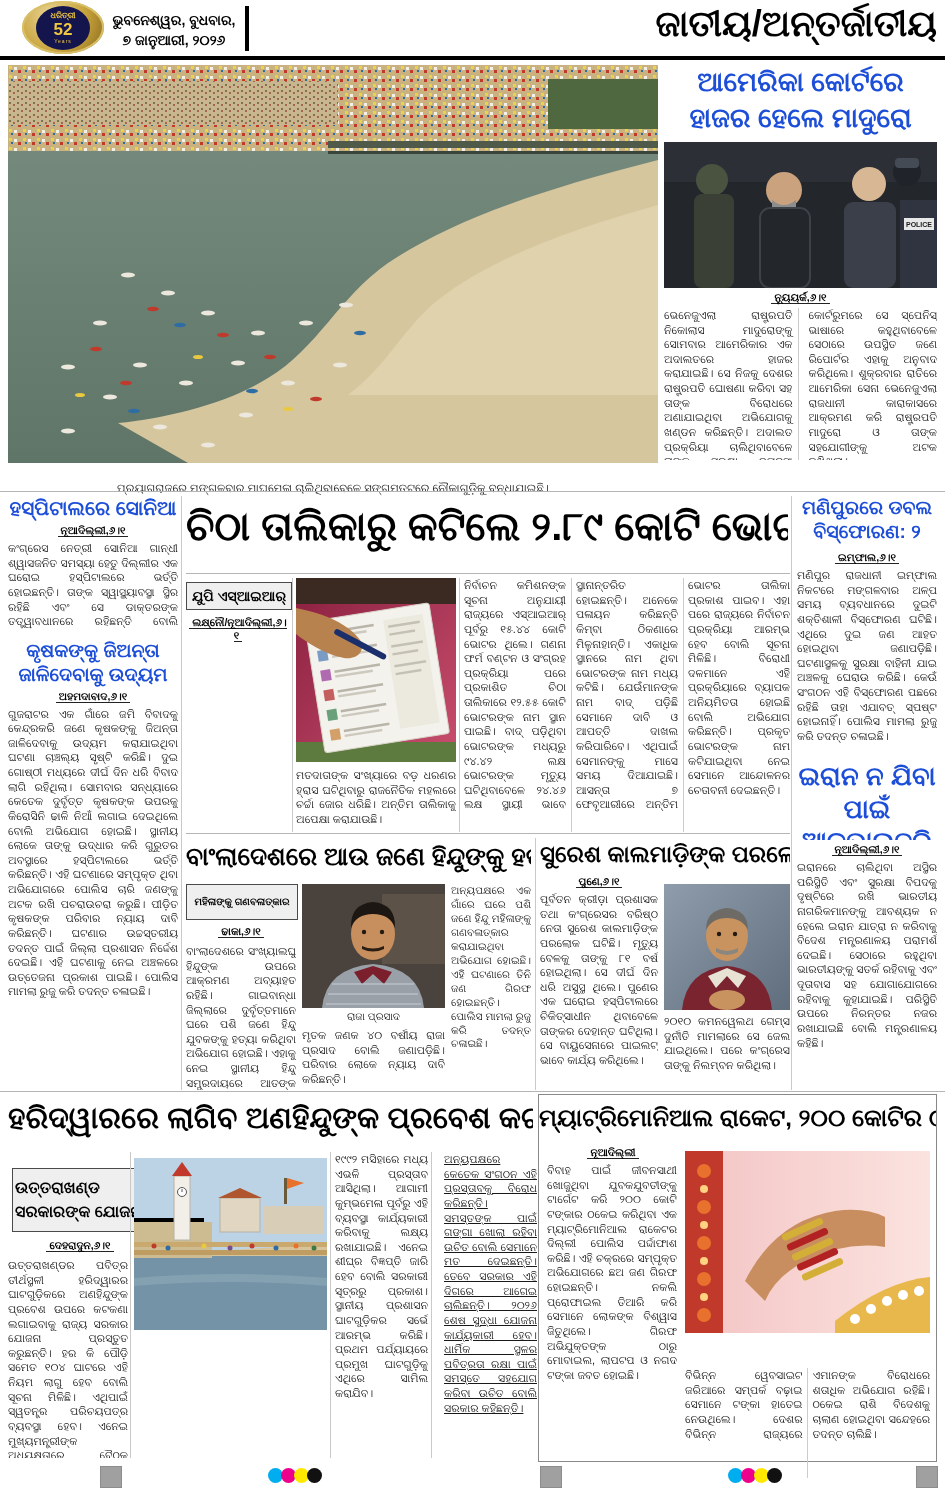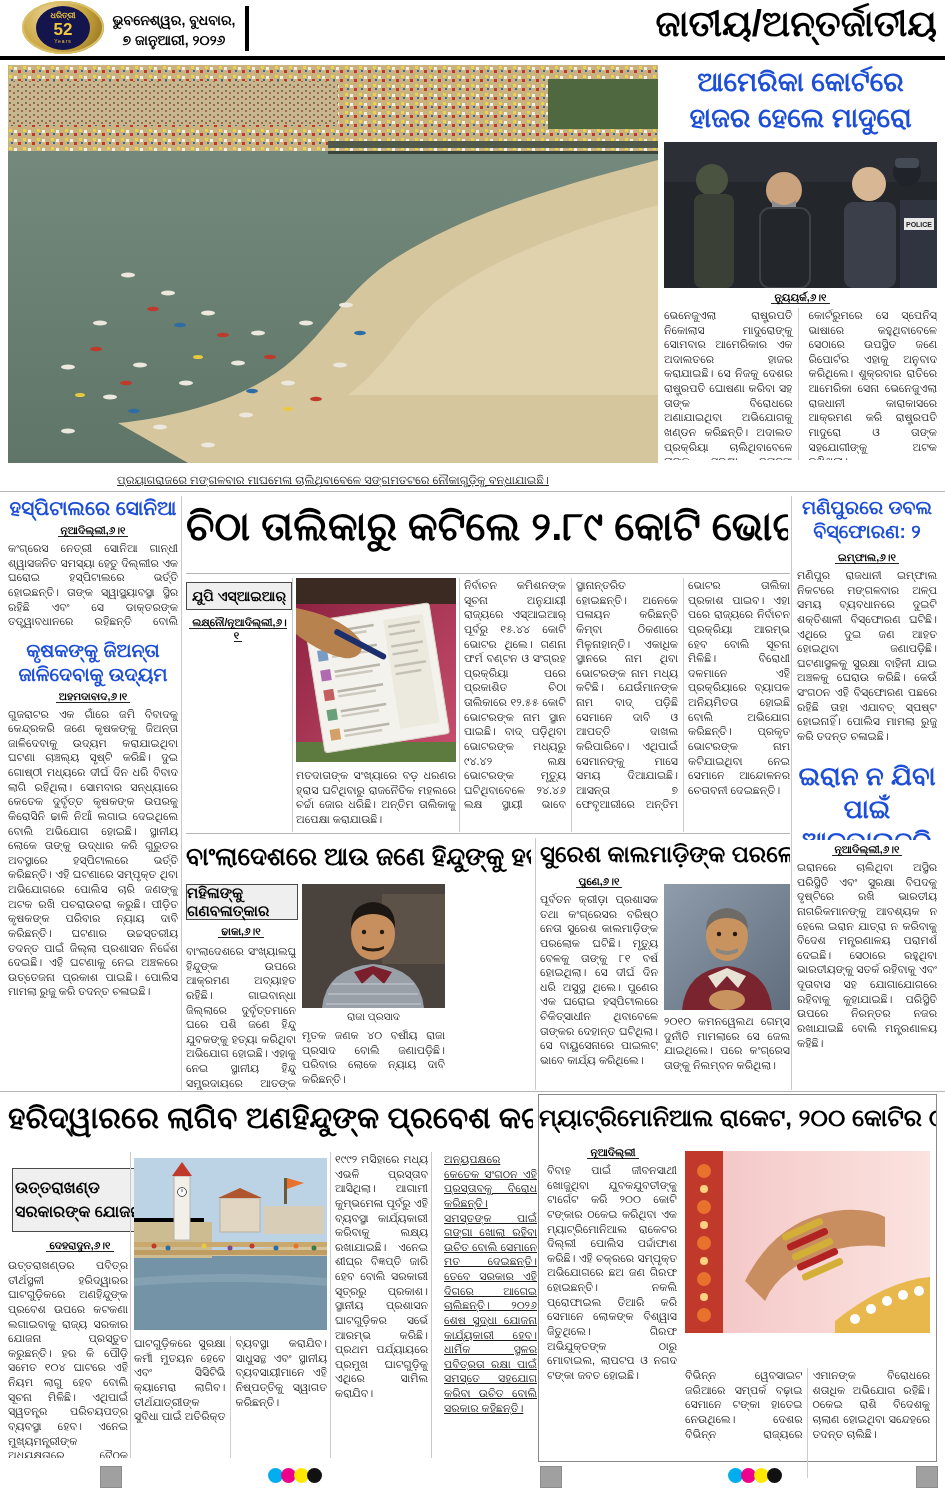--- a/index.html
+++ b/index.html
@@ -123,21 +123,21 @@
           <ellipse cx="244" cy="326" rx="6" ry="2.2"></ellipse>
         <ellipse cx="126" cy="346" rx="6" ry="2.2"></ellipse>
           <ellipse cx="352" cy="268" rx="6" ry="2.2"></ellipse>
       </g>
       <g fill="#e8c93f">
         <ellipse cx="190" cy="292" rx="5" ry="2"></ellipse>
           <ellipse cx="280" cy="344" rx="5" ry="2"></ellipse>
         <ellipse cx="72" cy="330" rx="5" ry="2"></ellipse>
       </g>
     </svg>
-    <div class="caption" style="margin-top:11px;text-decoration:underline;">ପ୍ରୟାଗରାଜରେ ମଙ୍ଗଳବାର ମାଘମେଳା ଚାଲିଥିବାବେଳେ ସଙ୍ଗମତଟରେ ନୌକାଗୁଡ଼ିକୁ ବନ୍ଧାଯାଇଛି।</div>
+    <div class="caption" style="margin-top:19px;">ପ୍ରୟାଗରାଜରେ ମଙ୍ଗଳବାର ମାଘମେଳା ଚାଲିଥିବାବେଳେ ସଙ୍ଗମତଟରେ ନୌକାଗୁଡ଼ିକୁ ବନ୍ଧାଯାଇଛି।</div>
   </div>
 
   <div class="abs" style="left:664px;top:64px;width:273px;">
     <div class="h2" style="font-size:27px;line-height:1.35;max-height:76px;">ଆମେରିକା କୋର୍ଟରେ ହାଜର ହେଲେ ମାଦୁରୋ</div>
     <svg class="photo" style="margin-top:5px;" width="273" height="146" viewBox="0 0 273 146">
       <rect width="273" height="146" fill="#23262b"></rect>
       <rect x="0" y="0" width="273" height="40" fill="#2c3036"></rect>
       <circle cx="48" cy="38" r="16" fill="#4a5240"></circle>
       <rect x="30" y="52" width="40" height="94" rx="8" fill="#3a4036"></rect>
       <circle cx="120" cy="48" r="18" fill="#caa27e"></circle>
@@ -235,21 +235,21 @@
     <div class="body" style="height:182px;">ମଣିପୁର ରାଜଧାନୀ ଇମ୍ଫାଲ ନିକଟରେ ମଙ୍ଗଳବାର ଅଳ୍ପ ସମୟ ବ୍ୟବଧାନରେ ଦୁଇଟି ଶକ୍ତିଶାଳୀ ବିସ୍ଫୋରଣ ଘଟିଛି। ଏଥିରେ ଦୁଇ ଜଣ ଆହତ ହୋଇଥିବା ଜଣାପଡ଼ିଛି। ଘଟଣାସ୍ଥଳକୁ ସୁରକ୍ଷା ବାହିନୀ ଯାଇ ଅଞ୍ଚଳକୁ ଘେରାଉ କରିଛି। କେଉଁ ସଂଗଠନ ଏହି ବିସ୍ଫୋରଣ ପଛରେ ରହିଛି ତାହା ଏଯାବତ୍ ସ୍ପଷ୍ଟ ହୋଇନାହିଁ। ପୋଲିସ ମାମଲା ରୁଜୁ କରି ତଦନ୍ତ ଚଳାଇଛି।</div>
     <div class="h2" style="font-size:26px;margin-top:10px;max-height:80px;">ଇରାନ ନ ଯିବା ପାଇଁ ଆଡ଼ଭାଇଜରି ଜାରିକଲା ଭାରତ</div>
     <div class="dateline"><span>ନୂଆଦିଲ୍ଲୀ,୬।୧</span></div>
     <div class="body" style="height:196px;">ଇରାନରେ ଚାଲିଥିବା ଅସ୍ଥିର ପରିସ୍ଥିତି ଏବଂ ସୁରକ୍ଷା ବିପଦକୁ ଦୃଷ୍ଟିରେ ରଖି ଭାରତୀୟ ନାଗରିକମାନଙ୍କୁ ଆବଶ୍ୟକ ନ ହେଲେ ଇରାନ ଯାତ୍ରା ନ କରିବାକୁ ବିଦେଶ ମନ୍ତ୍ରଣାଳୟ ପରାମର୍ଶ ଦେଇଛି। ସେଠାରେ ରହୁଥିବା ଭାରତୀୟଙ୍କୁ ସତର୍କ ରହିବାକୁ ଏବଂ ଦୂତାବାସ ସହ ଯୋଗାଯୋଗରେ ରହିବାକୁ କୁହାଯାଇଛି। ପରିସ୍ଥିତି ଉପରେ ନିରନ୍ତର ନଜର ରଖାଯାଇଛି ବୋଲି ମନ୍ତ୍ରଣାଳୟ କହିଛି।</div>
   </div>
 
   <div class="vsep" style="left:181px;top:496px;height:594px;"></div>
   <div class="hsep" style="left:186px;top:833px;width:604px;"></div>
 
   <div class="abs h1c" style="left:186px;top:838px;width:345px;height:38px;font-size:25px;line-height:36px;">ବାଂଲାଦେଶରେ ଆଉ ଜଣେ ହିନ୍ଦୁଙ୍କୁ ହତ୍ୟା</div>
-  <div class="abs kickerbox" style="left:186px;top:884px;width:110px;height:34px;font-size:15px;line-height:1.2;">ମହିଳାଙ୍କୁ ଗଣବଳାତ୍କାର</div>
+  <div class="abs kickerbox" style="left:186px;top:884px;width:110px;height:34px;font-size:10px;line-height:1.2;">ମହିଳାଙ୍କୁ ଗଣବଳାତ୍କାର</div>
   <div class="abs dateline" style="left:186px;top:922px;width:110px;"><span>ଢାକା,୬।୧</span></div>
   <div class="abs body" style="left:186px;top:944px;width:110px;height:146px;">ବାଂଲାଦେଶରେ ସଂଖ୍ୟାଲଘୁ ହିନ୍ଦୁଙ୍କ ଉପରେ ଆକ୍ରମଣ ଅବ୍ୟାହତ ରହିଛି। ଗାଇବାନ୍ଧା ଜିଲ୍ଲାରେ ଦୁର୍ବୃତ୍ତମାନେ ଘରେ ପଶି ଜଣେ ହିନ୍ଦୁ ଯୁବକଙ୍କୁ ହତ୍ୟା କରିଥିବା ଅଭିଯୋଗ ହୋଇଛି। ଏହାକୁ ନେଇ ସ୍ଥାନୀୟ ହିନ୍ଦୁ ସମ୍ପ୍ରଦାୟରେ ଆତଙ୍କ ଖେଳିଯାଇଛି।</div>
 
   <div class="abs" style="left:302px;top:884px;width:143px;height:104px;">
     <svg class="photo" width="143" height="124" viewBox="0 0 143 124" preserveAspectRatio="none">
       <rect width="143" height="124" fill="#4a423c"></rect>
       <rect x="80" y="10" width="63" height="70" fill="#5d5248"></rect>
       <path d="M20,124 Q24,84 71,80 Q118,84 122,124 Z" fill="#9aa0a8"></path>
       <path d="M52,88 L71,82 L90,88 L82,100 L71,90 L60,100 Z" fill="#7a1f2b"></path>
       <g stroke="#c9ced6" stroke-width="1">
@@ -259,20 +259,21 @@
       </g>
       <ellipse cx="71" cy="50" rx="22" ry="26" fill="#c78e5e"></ellipse>
       <path d="M49,44 Q48,20 71,18 Q94,20 93,44 Q88,30 71,30 Q54,30 49,44 Z" fill="#1d1713"></path>
       <path d="M60,62 q11,5 22,0 l0,3 q-11,5 -22,0 Z" fill="#2a1d14"></path>
       <circle cx="62" cy="48" r="2.2" fill="#241a12"></circle>
         <circle cx="80" cy="48" r="2.2" fill="#241a12"></circle>
     </svg>
     <div class="caption" style="font-size:10.5px;margin-top:2px;">ରାଜା ପ୍ରସାଦ</div>
   </div>
   <div class="abs body" style="left:302px;top:1028px;width:143px;height:60px;">ମୃତକ ଜଣକ ୪୦ ବର୍ଷୀୟ ରାଜା ପ୍ରସାଦ ବୋଲି ଜଣାପଡ଼ିଛି। ପରିବାର ଲୋକେ ନ୍ୟାୟ ଦାବି କରିଛନ୍ତି।</div>
+  <div class="abs body" style="left:451px;top:884px;width:80px;height:204px;font-size:10.5px;">ଅନ୍ୟପକ୍ଷରେ ଏକ ଗାଁରେ ଘରେ ପଶି ଜଣେ ହିନ୍ଦୁ ମହିଳାଙ୍କୁ ଗଣବଳାତ୍କାର କରାଯାଇଥିବା ଅଭିଯୋଗ ହୋଇଛି। ଏହି ଘଟଣାରେ ତିନି ଜଣ ଗିରଫ ହୋଇଛନ୍ତି। ପୋଲିସ ମାମଲା ରୁଜୁ କରି ତଦନ୍ତ ଚଳାଇଛି।</div>
 
   <div class="vsep" style="left:535px;top:838px;height:252px;"></div>
   <div class="abs h1c" style="left:540px;top:838px;width:250px;height:34px;font-size:23px;line-height:32px;">ସୁରେଶ କାଲମାଡ଼ିଙ୍କ ପରଲୋକ</div>
   <div class="abs dateline" style="left:540px;top:872px;width:118px;"><span>ପୁଣେ,୬।୧</span></div>
   <div class="abs body" style="left:540px;top:892px;width:118px;height:198px;">ପୂର୍ବତନ କ୍ରୀଡ଼ା ପ୍ରଶାସକ ତଥା କଂଗ୍ରେସର ବରିଷ୍ଠ ନେତା ସୁରେଶ କାଲମାଡ଼ିଙ୍କ ପରଲୋକ ଘଟିଛି। ମୃତ୍ୟୁ ବେଳକୁ ତାଙ୍କୁ ୮୧ ବର୍ଷ ହୋଇଥିଲା। ସେ ଦୀର୍ଘ ଦିନ ଧରି ଅସୁସ୍ଥ ଥିଲେ। ପୁଣେର ଏକ ଘରୋଇ ହସ୍ପିଟାଲରେ ଚିକିତ୍ସାଧୀନ ଥିବାବେଳେ ତାଙ୍କର ଦେହାନ୍ତ ଘଟିଥିଲା। ସେ ବାୟୁସେନାରେ ପାଇଲଟ୍ ଭାବେ କାର୍ଯ୍ୟ କରିଥିଲେ।</div>
   <div class="abs" style="left:664px;top:884px;width:126px;height:126px;">
     <svg class="photo" width="126" height="126" viewBox="0 0 126 126" preserveAspectRatio="none">
       <defs>
           <linearGradient id="kbg" x1="0" y1="0" x2="1" y2="1">
         <stop offset="0" stop-color="#8e9cab"></stop>
@@ -326,21 +327,20 @@
         <circle cx="118" cy="88" r="2.5" fill="#c0392b"></circle>
           <circle cx="142" cy="90" r="2.5" fill="#2e6da4"></circle>
         <circle cx="162" cy="88" r="2.5" fill="#e8712e"></circle>
           <circle cx="180" cy="90" r="2.5" fill="#3a7a46"></circle>
       </g>
       <rect x="150" y="20" width="3" height="26" fill="#6b5a3a"></rect>
       <path d="M153,20 L170,25 L153,31 Z" fill="#e8712e"></path>
       <path d="M0,120 Q96,112 193,120 L193,128 Q96,120 0,128 Z" fill="#8aa7b8" opacity="0.7"></path>
     </svg>
   </div>
-  <div class="abs body cols2" style="left:134px;top:1336px;width:193px;height:122px;">ଘାଟଗୁଡ଼ିକରେ ସୁରକ୍ଷା କର୍ମୀ ମୁତୟନ ହେବେ ଏବଂ ସିସିଟିଭି କ୍ୟାମେରା ଲାଗିବ। ତୀର୍ଥଯାତ୍ରୀଙ୍କ ସୁବିଧା ପାଇଁ ଅତିରିକ୍ତ ବ୍ୟବସ୍ଥା କରାଯିବ। ସାଧୁସନ୍ଥ ଏବଂ ସ୍ଥାନୀୟ ବ୍ୟବସାୟୀମାନେ ଏହି ନିଷ୍ପତ୍ତିକୁ ସ୍ୱାଗତ କରିଛନ୍ତି।</div>
   <div class="vsep" style="left:330px;top:1152px;height:306px;"></div>
   <div class="abs body" style="left:335px;top:1152px;width:93px;height:306px;">୧୯୯୨ ମସିହାରେ ମଧ୍ୟ ଏଭଳି ପ୍ରସ୍ତାବ ଆସିଥିଲା। ଆଗାମୀ କୁମ୍ଭମେଳା ପୂର୍ବରୁ ଏହି ବ୍ୟବସ୍ଥା କାର୍ଯ୍ୟକାରୀ କରିବାକୁ ଲକ୍ଷ୍ୟ ରଖାଯାଇଛି। ଏନେଇ ଶୀଘ୍ର ବିଜ୍ଞପ୍ତି ଜାରି ହେବ ବୋଲି ସରକାରୀ ସୂତ୍ରରୁ ପ୍ରକାଶ। ସ୍ଥାନୀୟ ପ୍ରଶାସନ ଘାଟଗୁଡ଼ିକର ସର୍ଭେ ଆରମ୍ଭ କରିଛି। ପ୍ରଥମ ପର୍ଯ୍ୟାୟରେ ପ୍ରମୁଖ ଘାଟଗୁଡ଼ିକୁ ଏଥିରେ ସାମିଲ କରାଯିବ।</div>
   <div class="vsep" style="left:431px;top:1152px;height:306px;"></div>
   <div class="abs body" style="left:444px;top:1152px;width:93px;height:306px;text-decoration:underline;">ଅନ୍ୟପକ୍ଷରେ କେତେକ ସଂଗଠନ ଏହି ପ୍ରସ୍ତାବକୁ ବିରୋଧ କରିଛନ୍ତି। ସମସ୍ତଙ୍କ ପାଇଁ ଗଙ୍ଗା ଖୋଲା ରହିବା ଉଚିତ ବୋଲି ସେମାନେ ମତ ଦେଇଛନ୍ତି। ତେବେ ସରକାର ଏହି ଦିଗରେ ଆଗେଇ ଚାଲିଛନ୍ତି। ୨୦୨୬ ଶେଷ ସୁଦ୍ଧା ଯୋଜନା କାର୍ଯ୍ୟକାରୀ ହେବ। ଧାର୍ମିକ ସ୍ଥଳର ପବିତ୍ରତା ରକ୍ଷା ପାଇଁ ସମସ୍ତେ ସହଯୋଗ କରିବା ଉଚିତ ବୋଲି ସରକାର କହିଛନ୍ତି।</div>
 
   <div class="abs" style="left:538px;top:1094px;width:399px;height:368px;border:1px solid #888;box-sizing:border-box;">
     <div class="h1c" style="margin-top:6px;width:100%;height:36px;font-size:24px;line-height:34px;">ମ୍ୟାଟ୍ରିମୋନିଆଲ ରାକେଟ, ୨୦୦ କୋଟିର ଠକେଇ</div>
     <div class="abs dateline" style="left:10px;top:48px;width:128px;"><span>ନୂଆଦିଲ୍ଲୀ</span></div>
     <div class="abs body" style="left:8px;top:68px;width:130px;height:290px;">ବିବାହ ପାଇଁ ଜୀବନସାଥୀ ଖୋଜୁଥିବା ଯୁବକଯୁବତୀଙ୍କୁ ଟାର୍ଗେଟ କରି ୨୦୦ କୋଟି ଟଙ୍କାର ଠକେଇ କରିଥିବା ଏକ ମ୍ୟାଟ୍ରିମୋନିଆଲ ରାକେଟର ଦିଲ୍ଲୀ ପୋଲିସ ପର୍ଦ୍ଦାଫାଶ କରିଛି। ଏହି ଚକ୍ରରେ ସମ୍ପୃକ୍ତ ଅଭିଯୋଗରେ ଛଅ ଜଣ ଗିରଫ ହୋଇଛନ୍ତି। ନକଲି ପ୍ରୋଫାଇଲ ତିଆରି କରି ସେମାନେ ଲୋକଙ୍କ ବିଶ୍ୱାସ ଜିତୁଥିଲେ। ଗିରଫ ଅଭିଯୁକ୍ତଙ୍କ ଠାରୁ ମୋବାଇଲ, ଲାପଟପ ଓ ନଗଦ ଟଙ୍କା ଜବତ ହୋଇଛି।</div>
     <div class="abs" style="left:146px;top:56px;width:245px;height:182px;">

